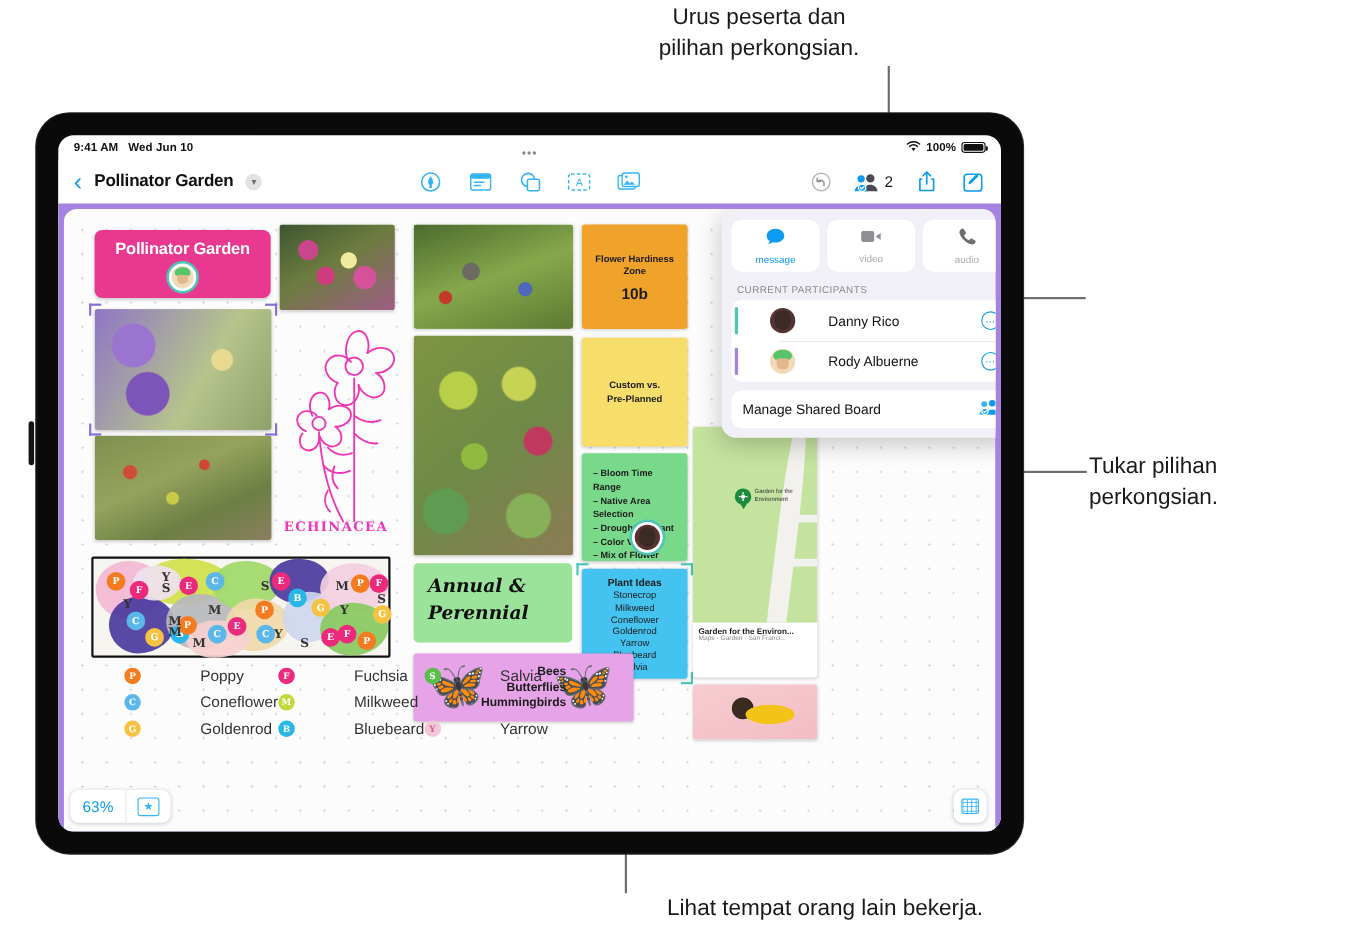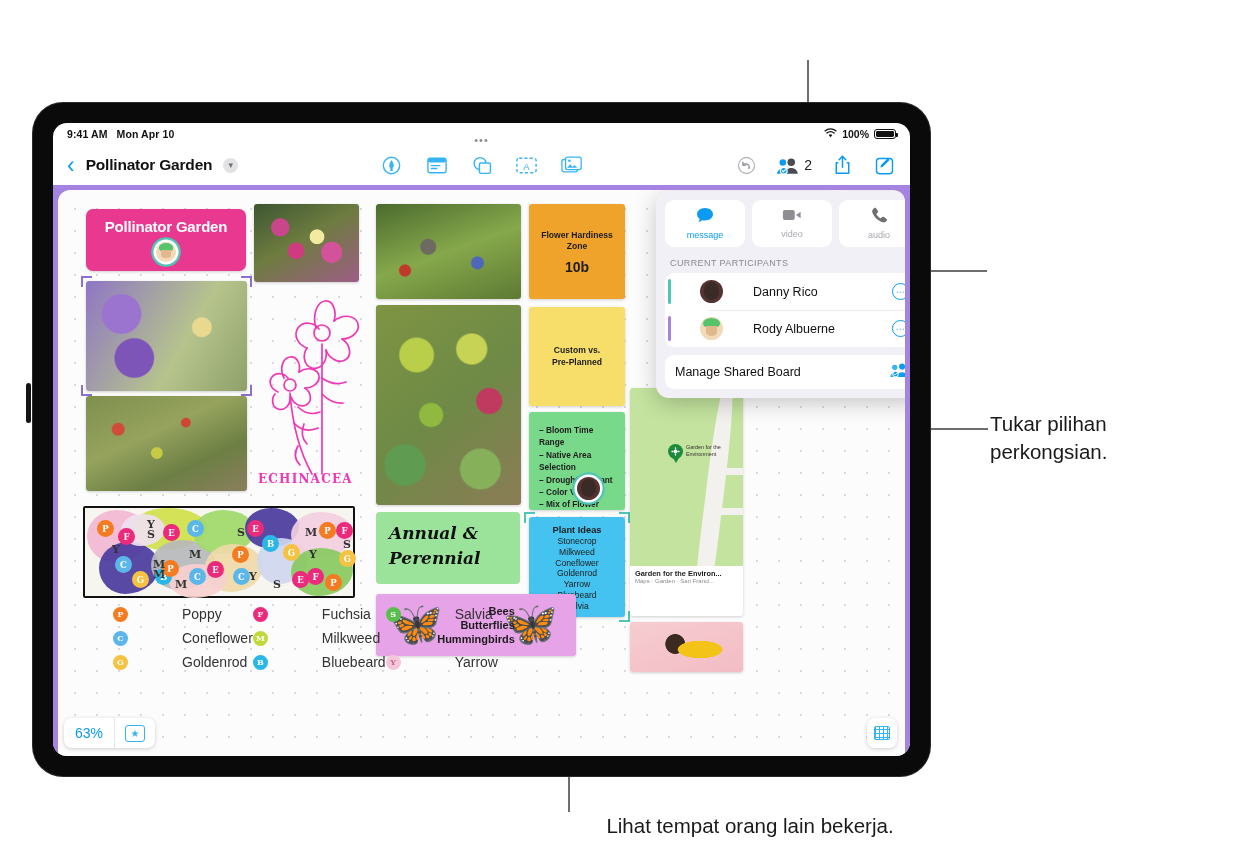--- a/index.html
+++ b/index.html
@@ -272,37 +272,39 @@
   .rowcard .rl { font-size: 12.5px; color: #111; }
   .toggle { margin-left: auto; width: 41px; height: 23px; border-radius: 12px; background: #34c759; position: relative; }
   .toggle .knob { position: absolute; right: 2px; top: 2px; width: 19px; height: 19px; border-radius: 50%; background: #fff; }
   .shareglyph { margin-left: auto; }
 </style>
 </head>
 <body>
 
 <div id="root">
 
+  <div class="callout center" style="left:520px; top:2px; width:340px;">Urus peserta dan
+pilihan perkongsian.</div>
   <div class="leader v" style="left:807px; top:60px; height:100px;"></div>
 
   <div class="leader h" style="left:782px; top:270px; width:205px;"></div>
 
   <div class="callout left" style="left:990px; top:410px; width:240px;">Tukar pilihan
 perkongsian.</div>
   <div class="leader h" style="left:878px; top:428px; width:110px;"></div>
 
   <div class="callout center" style="left:520px; top:812px; width:460px;">Lihat tempat orang lain bekerja.</div>
   <div class="leader v" style="left:568px; top:672px; height:140px;"></div>
 
   <div id="device">
     <div id="screen">
 
       <div id="statusbar">
         <span class="time">9:41 AM</span>
-        <span class="date">Mon Apr 10</span>
+        <span class="date">Wed Jun 10</span>
         <span class="right">
           <span class="wifi-glyph">
             <svg width="13" height="10" viewBox="0 0 13 10">
                 <path d="M6.5 9.2 4.7 7.1a2.8 2.8 0 0 1 3.6 0Z" fill="#111"></path>
                 <path d="M2.9 5.1a5.6 5.6 0 0 1 7.2 0" stroke="#111" stroke-width="1.3" fill="none" stroke-linecap="round"></path>
                 <path d="M1 2.9a8.6 8.6 0 0 1 11 0" stroke="#111" stroke-width="1.3" fill="none" stroke-linecap="round"></path>
               </svg>
           </span>
           <span>100%</span>
           <span class="battery">

